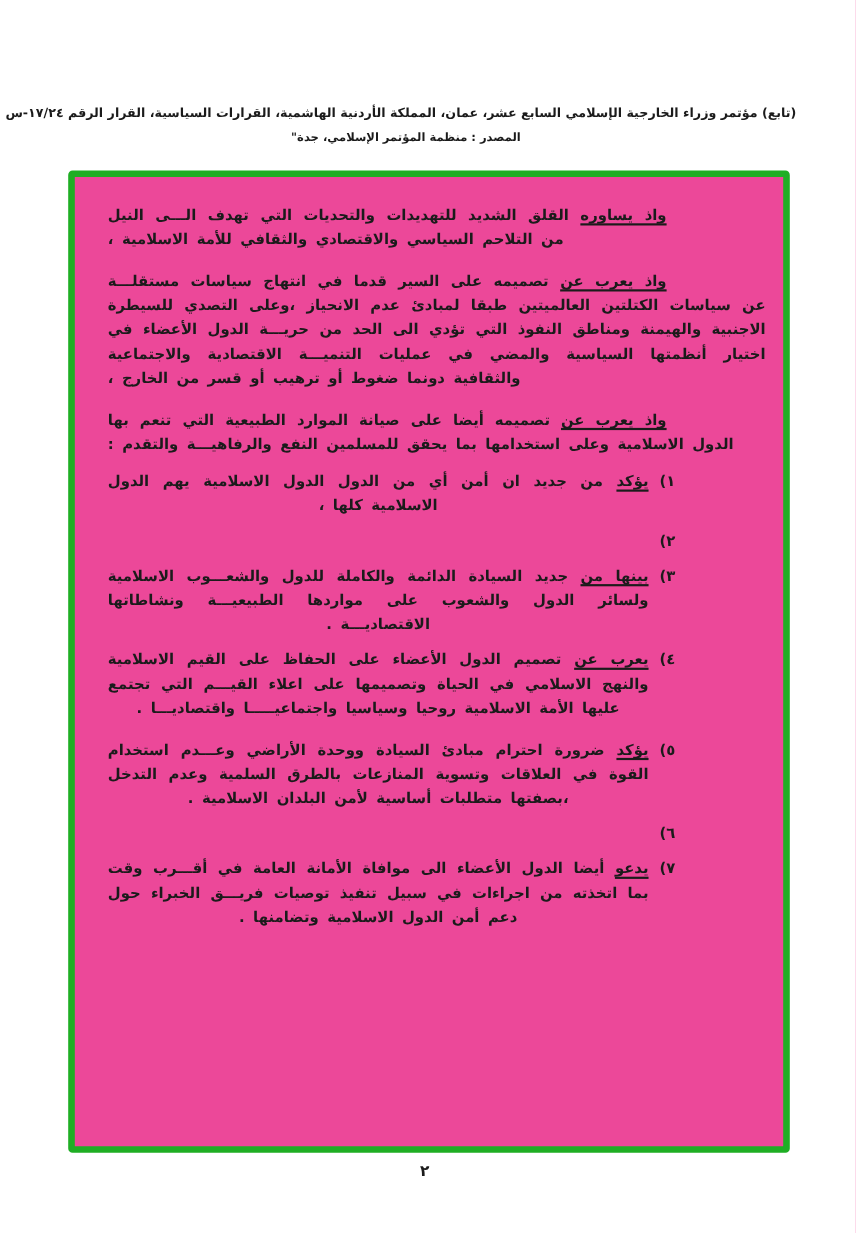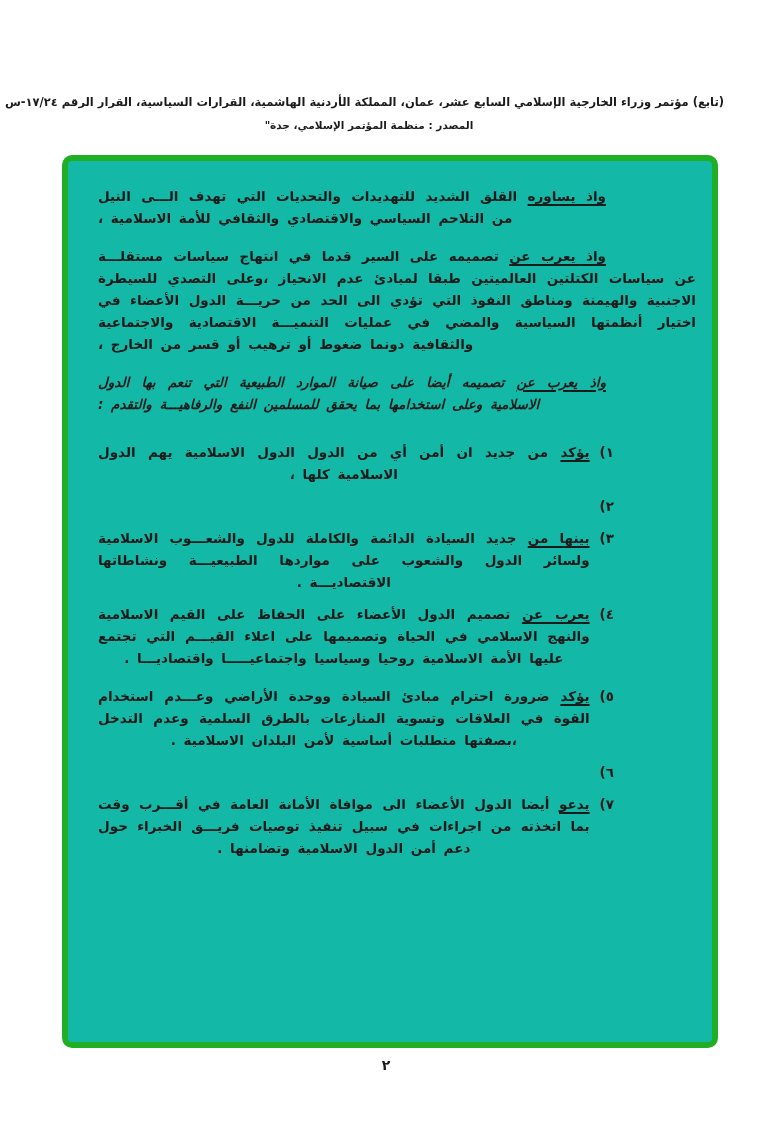--- a/index.html
+++ b/index.html
@@ -15,36 +15,36 @@
     font-size:11.5px; font-weight:bold; letter-spacing:0.1px;
   }
   .header-line2 {
     position:absolute; top:119px; left:0; right:40px;
     direction:rtl; text-align:center;
     font-size:10.5px; font-weight:bold;
   }
   .green-box {
     position:absolute; left:62px; top:155px;
     width:644px; height:881px;
-    border:6px solid #1fae24; border-radius:10px;
-    background:#14b8a6;
+    border:6px solid #1fae24; border-radius:4px;
+    background:#ec4899;
   }
   .content {
     position:absolute; top:0; right:0; bottom:0; left:0;
     padding:24px 16px 0 30px;
     direction:rtl;
     font-size:13.5px; font-weight:bold; line-height:22px;
     word-spacing:3px;
   }
   .para {
     margin:0 0 16px 0;
     text-align:justify; text-align-last:left;
     text-indent:90px;
   }
-  .para:nth-child(3) { margin-bottom:26px;font-style:italic; }
+  .para:nth-child(3) { margin-bottom:12px; }
   .lead { text-decoration:underline; text-underline-offset:3px; text-decoration-thickness:1.5px; }
   .items { }
   .item { display:flex; gap:10px; padding-right:82px; margin:0 0 10px 0; }
   .item:nth-child(4) { margin-bottom:16px; }
   .item .num { flex:0 0 auto; direction:rtl; unicode-bidi:isolate; white-space:nowrap; }
   .item .body { flex:1 1 auto; text-align:justify; text-align-last:center; }
   .page-number {
     position:absolute; top:1057px; left:0; right:6px;
     text-align:center; font-size:14px; font-weight:bold;
   }

